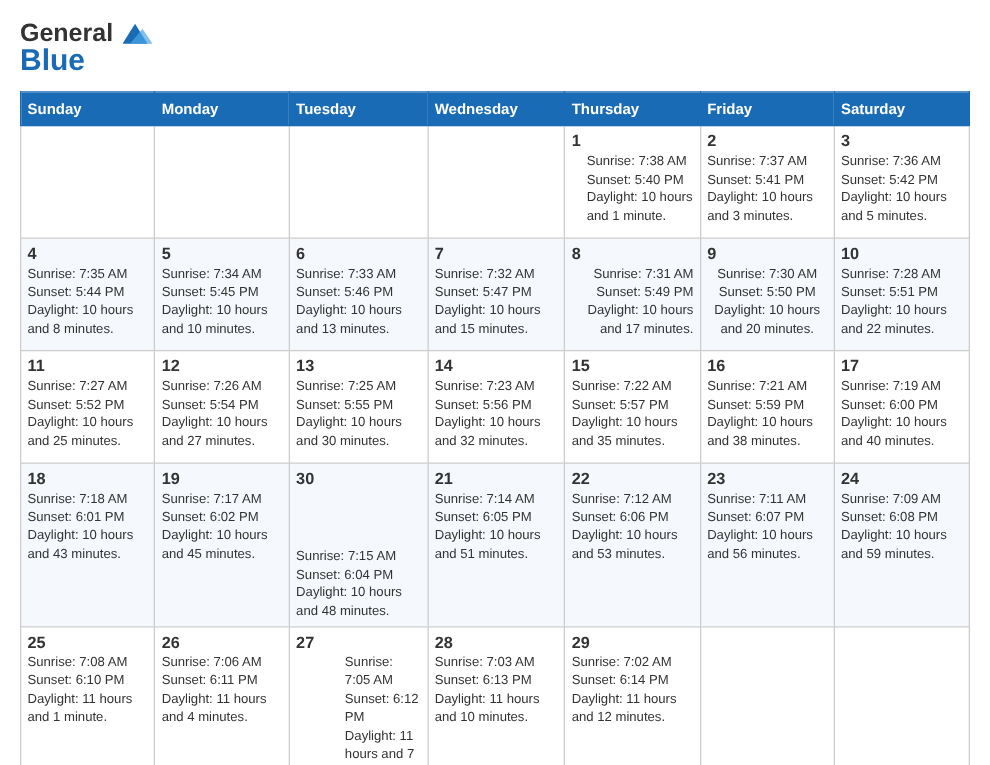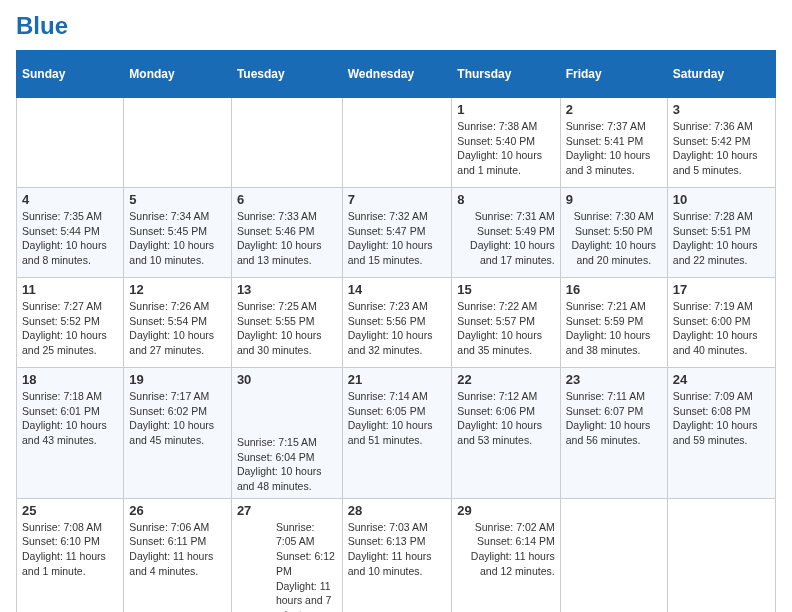--- a/index.html
+++ b/index.html
@@ -40,21 +40,21 @@
     }
     .calendar-table {
       width: 100%;
       border-collapse: collapse;
       font-size: 11px;
     }
     .calendar-table th {
       background: #1a6bb5;
       color: #fff;
       text-align: left;
-      padding: 16px 5px;
+      padding: 6px 5px;
       font-size: 12px;
       font-weight: bold;
       border: 1px solid #1a6bb5;
     }
     .calendar-table td {
       border: 1px solid #ccc;
       vertical-align: top;
       padding: 4px 5px;
       width: 113px;
       min-height: 80px;
@@ -80,20 +80,27 @@
     }
     tr:nth-child(odd) td {
       background: #fff;
     }
   </style>
 </head>
 <body>
 
 <div class="header-area">
   <div class="logo">
+    <div class="logo-line">
+      <span style="font-size:20px;font-weight:bold;color:#333;">General</span>
+      <svg width="28" height="22" viewBox="0 0 28 22">
+        <polygon points="4,18 14,2 24,18" fill="#1a6bb5"></polygon>
+        <polygon points="10,18 20,6 28,18" fill="#4da6e8" opacity="0.7"></polygon>
+      </svg>
+    </div>
     <span style="font-size:24px;font-weight:bold;color:#1a6bb5;margin-top:-4px;">Blue</span>
   </div>
   <div class="title-area">
     <div class="month-year"></div>
     <div class="location"></div>
   </div>
 </div>
 
 <table class="calendar-table">
   <thead>
@@ -108,21 +115,21 @@
       </tr>
   </thead>
   <tbody id="calendar-body">
       <tr>
         <td class="empty-cell"></td>
         <td class="empty-cell"></td>
         <td class="empty-cell"></td>
         <td class="empty-cell"></td>
         <td>
           <span class="day-number">1</span>
-          <div class="day-info" style="white-space: pre-line;">Sunrise: 7:38 AM
+          <div class="day-info" style="white-space: pre-line; margin-left: 12px;">Sunrise: 7:38 AM
 Sunset: 5:40 PM
 Daylight: 10 hours and 1 minute.</div>
         </td>
         <td>
           <span class="day-number">2</span>
           <div class="day-info" style="white-space: pre-line;">Sunrise: 7:37 AM
 Sunset: 5:41 PM
 Daylight: 10 hours and 3 minutes.</div>
         </td>
         <td>
@@ -284,21 +291,21 @@
 Daylight: 11 hours and 7 minutes.</div>
         </td>
         <td>
           <span class="day-number">28</span>
           <div class="day-info" style="white-space: pre-line;">Sunrise: 7:03 AM
 Sunset: 6:13 PM
 Daylight: 11 hours and 10 minutes.</div>
         </td>
         <td>
           <span class="day-number">29</span>
-          <div class="day-info" style="white-space: pre-line; text-align: right;">Sunrise: 7:02 AM
+          <div class="day-info" style="white-space: pre-line;">Sunrise: 7:02 AM
 Sunset: 6:14 PM
 Daylight: 11 hours and 12 minutes.</div>
         </td>
         <td class="empty-cell"></td>
         <td class="empty-cell"></td>
       </tr>
     </tbody>
 </table>
 
 </body></html>

